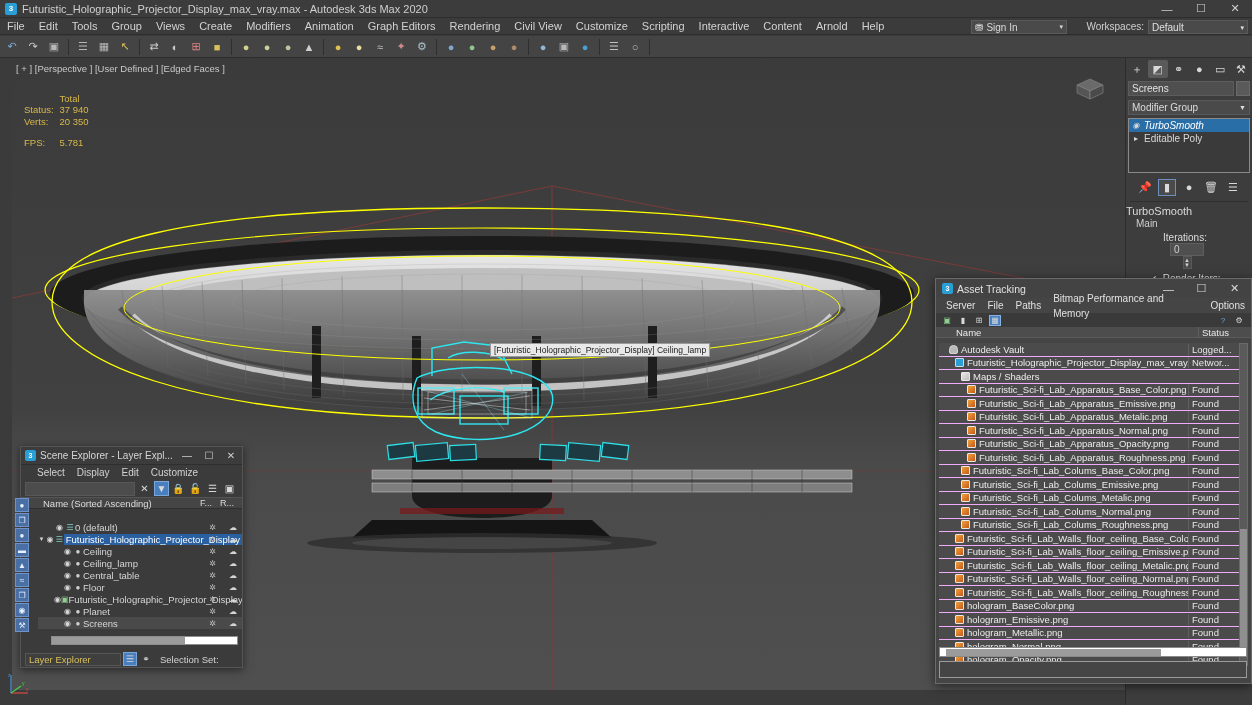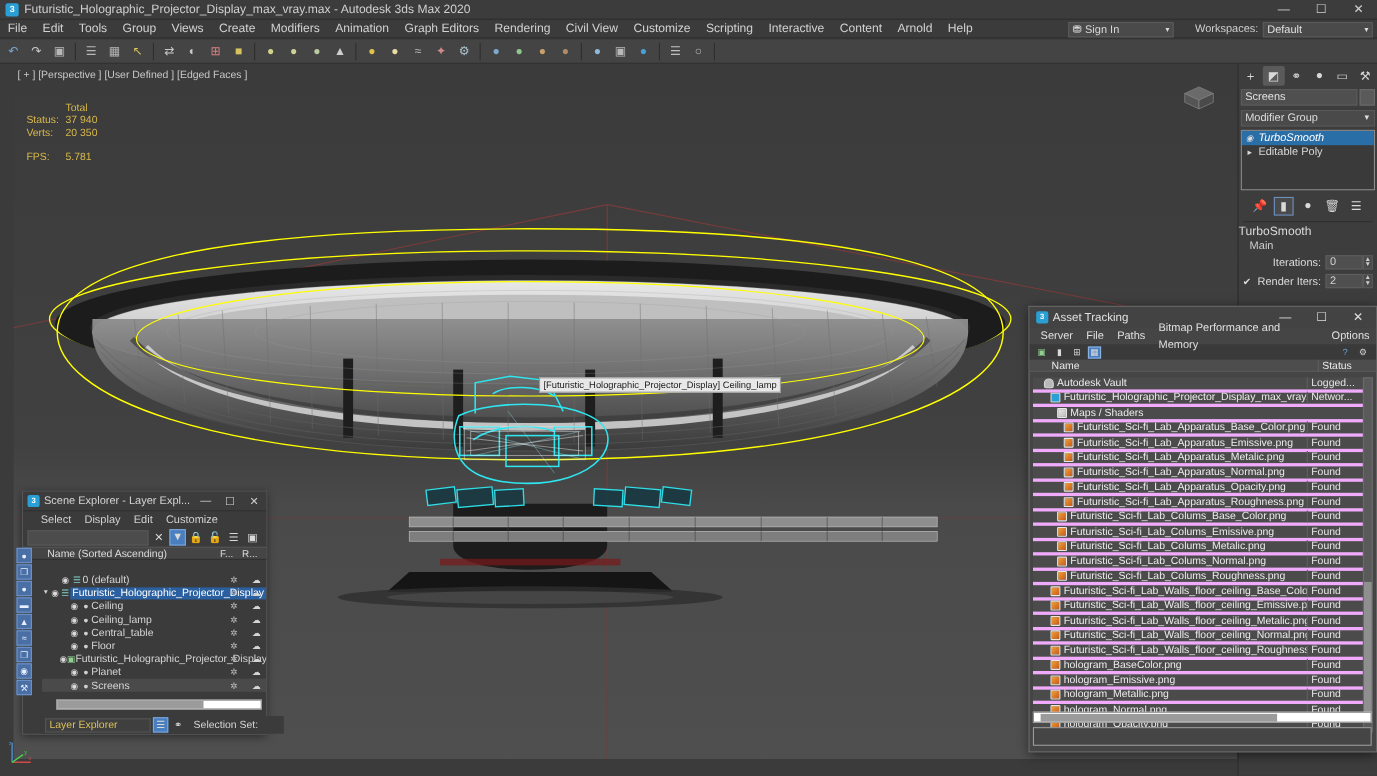--- a/index.html
+++ b/index.html
@@ -126,21 +126,21 @@
   .stackrow { height: 13px; display: flex; align-items: center; font-size: 10px; padding-left: 2px; gap: 3px; }
   .stackrow.sel { background: #2a6ea8; color: #fff; font-style: italic; }
   .eye { font-size: 8px; color: #d8d8d8; width: 10px; text-align: center; }
   .cp-stackbtns {
     margin: 3px 0 0 0; height: 22px; display: flex; align-items: center; justify-content: center; gap: 4px;
   }
   .sbbtn { width: 18px; height: 17px; display: flex; align-items: center; justify-content: center; font-size: 11px; }
   .sbbtn.active { background: #4a4a4a; border: 1px solid #6b8fbf; }
   .cp-divider { height: 1px; background: #2f2f2f; margin: 3px 4px; }
   .sub { font-size: 10px; color: #cfcfcf; padding: 1px 0 1px 10px; }
-  .spinrow { display: flex; align-items: flex-end; padding: 2px 4px 2px 0; font-size: 10px; }
+  .spinrow { display: flex; align-items: center; padding: 2px 4px 2px 0; font-size: 10px; flex-direction: column; }
   .spinrow .lab { flex: 1; text-align: right; padding-right: 4px; color: #dcdcdc; }
   .spinbox {
     width: 34px; height: 13px; background: #4f4f4f; border: 1px solid #5e5e5e;
     font-size: 10px; color: #cfcfcf; padding-left: 3px; line-height: 12px;
   }
   .spinarrow { width: 9px; height: 13px; background: #4a4a4a; border: 1px solid #5a5a5a;
     font-size: 6px; line-height: 5px; text-align: center; color: #ccc; padding-top: 1px; }
   .chk { font-size: 9px; margin-right: 3px; color: #dcdcdc; }
 
   
@@ -173,21 +173,21 @@
   .se-row.selrow { background: #4a4a4a; }
   .se-row .tri { width: 8px; font-size: 6px; color: #cfcfcf; text-align: center; }
   .se-row .eyeic { width: 11px; font-size: 8px; text-align: center; color: #d9d9d9; }
   .se-row .dot { width: 10px; font-size: 8px; text-align: center; color: #cfcfcf; }
   .se-row .nm { white-space: nowrap; }
   .se-row .nm.hl { background: #2a5fa0; color: #fff; padding: 0 2px; }
   .se-row .r1 { position: absolute; right: 26px; font-size: 8px; color: #bdbdbd; }
   .se-row .r2 { position: absolute; right: 5px; font-size: 8px; color: #d4d4d4; }
   .se-hscroll { position: absolute; left: 30px; bottom: 22px; right: 4px; height: 9px; background: #fff; border: 1px solid #8d8d8d; }
   .se-hscroll .thumb { height: 7px; width: 72%; background: #9b9b9b; }
-  .se-footer { position: absolute; left: 16px; bottom: 0; height: 16px; width: 100%;
+  .se-footer { position: absolute; left: 0; bottom: 0; height: 16px; width: 100%;
     display: flex; align-items: center; background: #3b3b3b; padding-left: 4px; gap: 2px; }
   .se-footer .le { width: 96px; height: 13px; background: #3f3f3f; border: 1px solid #555;
       color: #d8c15a; font-size: 9.5px; padding-left: 3px; line-height: 12px; }
   .se-footer .fb { width: 14px; height: 14px; display: flex; align-items: center; justify-content: center; font-size: 9px; }
   .se-footer .fb.on { background: #4a7fbf; border: 1px solid #7ba6d9; }
   .se-footer .ss { font-size: 9.5px; color: #d4d4d4; margin-left: 5px; }
 
   
   .atwin {
     position: absolute; left: 935px; top: 278px; width: 317px; height: 406px;
@@ -206,21 +206,21 @@
   .at-tb { width: 12px; height: 11px; display: flex; align-items: center; justify-content: center; font-size: 8px; }
   .at-tb.on { background: #4a7fbf; border: 1px solid #8ab2e0; }
   .at-hdr {
     height: 11px; background: #4d4d4d; border-bottom: 1px solid #5a5a5a;
     display: flex; align-items: center; font-size: 9.5px; color: #eaeaea;
   }
   .at-hdr .h1 { flex: 1; padding-left: 20px; border-right: 1px solid #5f5f5f; }
   .at-hdr .h2 { width: 52px; padding-left: 3px; }
   .at-list { position: absolute; left: 3px; top: 64px; width: 301px; height: 323px; background: #4b4b4b; overflow: hidden; }
   .at-row { height: 13.5px; display: flex; align-items: center; font-size: 9.5px; color: #ececec;
-    border-bottom: 3px solid #f0abfc; }
+    border-bottom: 1px solid #f0abfc; }
   .at-row .nm { flex: 1; display: flex; align-items: center; overflow: hidden; white-space: nowrap; }
   .at-row .st { width: 52px; padding-left: 3px; border-left: 1px solid #5f5f5f; color: #e6e6e6;
       white-space: nowrap; overflow: hidden; }
   .at-ico { width: 9px; height: 9px; margin-right: 3px; flex: none; border-radius: 1px; }
   .at-ico.png { background: linear-gradient(135deg,#f0a13c,#c55a1a); border: 1px solid #e8e8e8; }
   .at-ico.max { background: #2a9fd6; border: 1px solid #d8d8d8; }
   .at-ico.vault { background: #b9b9b9; border: 1px solid #d6d6d6; border-radius: 50% 50% 2px 2px; }
   .at-ico.folder { background: linear-gradient(135deg,#e8e8e8,#bdbdbd); border: 1px solid #e8e8e8; }
   .at-ico.folder::after { content:""; }
   .at-vscroll { position: absolute; right: 3px; top: 64px; width: 9px; height: 323px; background: #5a5a5a; border: 1px solid #6a6a6a; }

